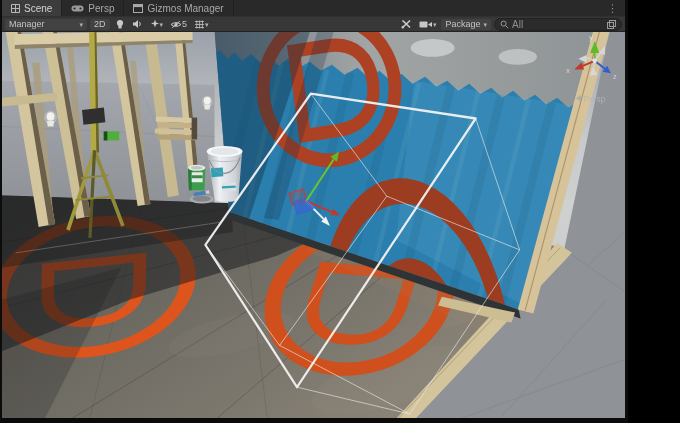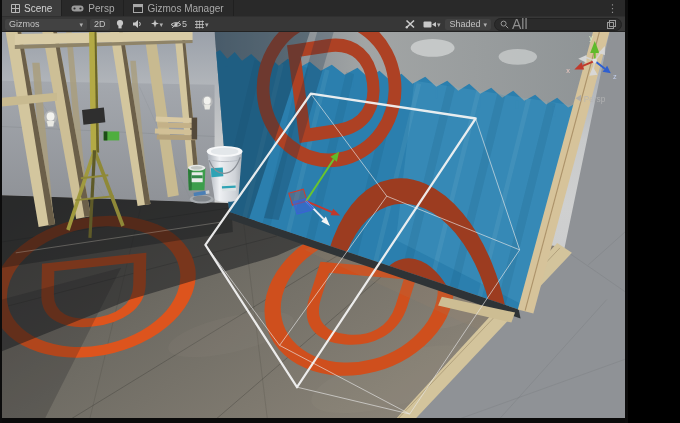--- a/index.html
+++ b/index.html
@@ -16,21 +16,21 @@
            padding:0 3px;gap:3px;font-size:9px;color:#c4c4c4;
            border-top:1px solid #303030;border-bottom:1px solid #222;}
   .tbtn{display:flex;align-items:center;gap:3px;background:#424242;border-radius:2px;
         height:11px;padding:0 4px;line-height:11px;}
   .ticon{display:flex;align-items:center;justify-content:center;height:11px;padding:0 2px;}
   .arrow{font-size:7px;color:#b0b0b0;line-height:1;}
   .spacer{flex:1;}
   .searchbox{display:flex;align-items:center;gap:3px;background:#2b2b2b;border:1px solid #222;
              border-radius:8px;height:11px;padding:0 5px;width:116px;}
   .searchbox input{flex:1;background:transparent;border:none;outline:none;color:#b5b5b5;
-                   font-size:14px;padding:0;min-width:10px;font-family:"Liberation Sans",sans-serif;}
+                   font-size:10px;padding:0;min-width:10px;font-family:"Liberation Sans",sans-serif;}
   .searchbox input::placeholder{color:#8f8f8f;opacity:1;}
   .viewport{flex:1;position:relative;overflow:hidden;background:#8a8d92;}
   .viewport svg.scene{display:block;width:100%;height:100%;}
   .bottom-edge{height:5px;background:#0a0a0a;flex:none;}
 </style>
 </head>
 <body>
 
 <div class="window">
 
@@ -56,21 +56,21 @@
         </svg>
       <span>Gizmos Manager</span>
     </div>
     <div class="overflow">
       <span>⋮</span>
     </div>
   </div>
 
   <div class="toolbar">
     <div class="tbtn" style="width:74px;">
-      <span>Gizmos</span>
+      <span>Manager</span>
       <span class="arrow" style="margin-left:auto;">▾</span>
     </div>
     <div class="tbtn">
       <span>2D</span>
     </div>
     <div class="ticon">
       <svg width="10" height="11">
           <circle cx="5" cy="4" r="3.1" fill="#c8c8c8"></circle>
           <rect x="3.4" y="7" width="3.2" height="2.4" fill="#c8c8c8"></rect>
         </svg>
@@ -111,21 +111,21 @@
         </svg>
     </div>
     <div class="ticon">
       <svg width="14" height="9">
           <rect x="0.5" y="1.5" width="8" height="6" rx="1" fill="#c8c8c8"></rect>
           <path d="M9,4.5 L13,2 V7 Z" fill="#c8c8c8"></path>
         </svg>
       <span class="arrow">▾</span>
     </div>
     <div class="tbtn">
-      <span>Shaded</span>
+      <span>Package</span>
       <span class="arrow">▾</span>
     </div>
     <div class="searchbox">
       <svg width="9" height="9">
           <circle cx="3.6" cy="3.6" r="2.5" fill="none" stroke="#9a9a9a" stroke-width="1"></circle>
           <line x1="5.6" y1="5.6" x2="8.2" y2="8.2" stroke="#9a9a9a" stroke-width="1"></line>
         </svg>
       <input type="text" placeholder="All" style="">
       <svg width="9" height="9">
           <rect x="0.5" y="2.5" width="6" height="6" fill="none" stroke="#9a9a9a" stroke-width="1"></rect>

